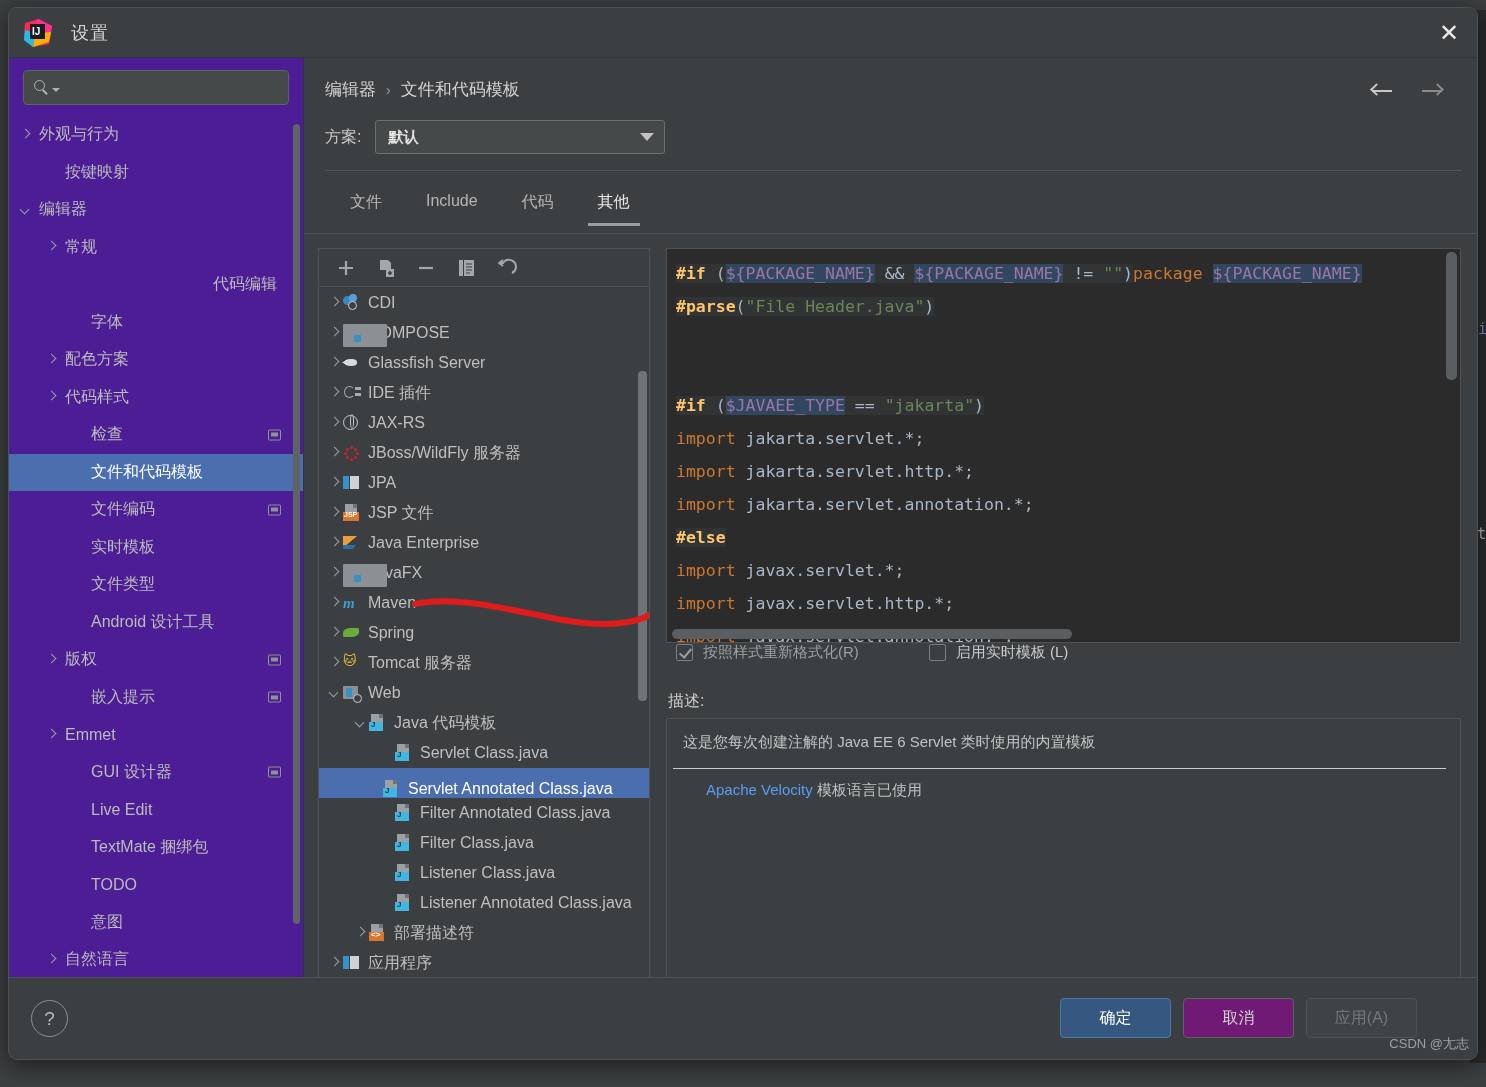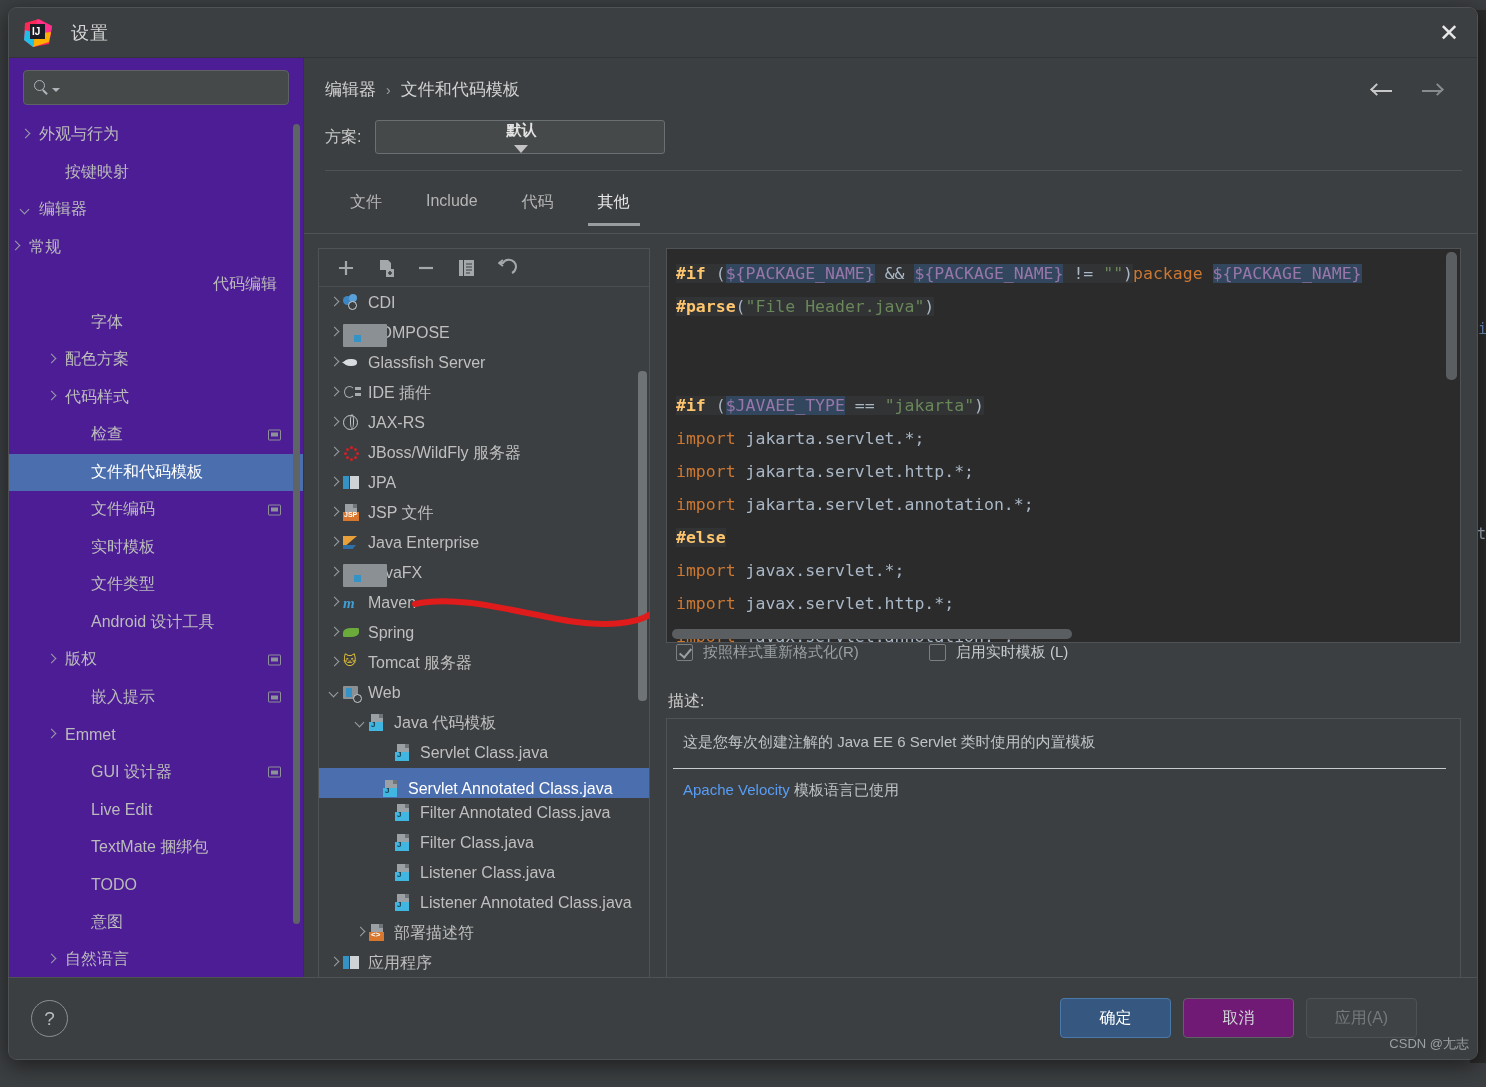--- a/index.html
+++ b/index.html
@@ -146,21 +146,21 @@
   }
 
   #scheme-row {
     position: absolute; left: 21px; top: 62px; display: flex; align-items: center; gap: 14px;
   }
   #scheme-label { font-size: 16px; color: #cacaca; }
   #scheme-select {
     width: 290px; height: 34px; background: #45494a;
     border: 1px solid #6a6f71; border-radius: 3px;
     display: flex; align-items: center; justify-content: space-between;
-    padding: 0 10px 0 12px; cursor: pointer; flex-direction: column;
+    padding: 0 10px 0 12px; cursor: pointer;
   }
   #scheme-value { font-size: 15px; color: #e4e4e4; font-weight: bold; }
   .caret-down {
     width: 0; height: 0; border-left: 7px solid transparent;
     border-right: 7px solid transparent; border-top: 8px solid #c3c3c3;
   }
 
   #hr-under-scheme {
     position: absolute; left: 21px; top: 112px; right: 15px; height: 1px; background: #4f5355;
   }
@@ -353,21 +353,21 @@
   .cbox .lbl { font-size: 15px; color: #9ba0a3; }
   .cbox.enabled .lbl { color: #c7cbcd; }
 
   #desc-label { font-size: 16px; color: #cfcfcf; padding-left: 2px; margin-bottom: 6px; }
   #desc-box {
     flex: 1; background: #3c3f41; border: 1px solid #4f5355; position: relative;
   }
   #desc-text { padding: 14px 14px 10px 16px; font-size: 15px; color: #bfc3c5; }
   #desc-divider { height: 1px; background: #c8cccf; margin: 6px 14px 0 6px; }
   #desc-foot { padding: 12px 16px; font-size: 15px; color: #bfc3c5; }
-  #desc-foot a { color: #589df6; text-decoration: none; cursor: pointer; }
+  #desc-foot a { color: #589df6; text-decoration: none; cursor: pointer; margin-left: 23px; }
 
   
   #footer {
     position: absolute; left: 0; bottom: 0; width: 100%; height: 82px;
     background: #3c3f41; border-top: 1px solid #4f5355;
   }
   #help-btn {
     position: absolute; left: 22px; top: 22px; width: 37px; height: 37px;
     border-radius: 50%; border: 1.6px solid #8b9094;
     display: flex; align-items: center; justify-content: center;
@@ -436,21 +436,21 @@
             <span class="nav-label">外观与行为</span>
           </div>
           <div class="nav-item" style="padding-left: 36px;">
             <span class="nav-arrow "></span>
             <span class="nav-label">按键映射</span>
           </div>
           <div class="nav-item" style="padding-left: 10px;">
             <span class="nav-arrow down"></span>
             <span class="nav-label">编辑器</span>
           </div>
-          <div class="nav-item" style=" text-align: right;">
+          <div class="nav-item" style="padding-left: 36px; text-align: right;">
             <span class="nav-arrow right"></span>
             <span class="nav-label">常规</span>
           </div>
           <div class="nav-item" style=" justify-content: space-between;">
             <span class="nav-arrow "></span>
             <span class="nav-label">代码编辑</span>
           </div>
           <div class="nav-item" style="padding-left: 62px;">
             <span class="nav-arrow "></span>
             <span class="nav-label">字体</span>

